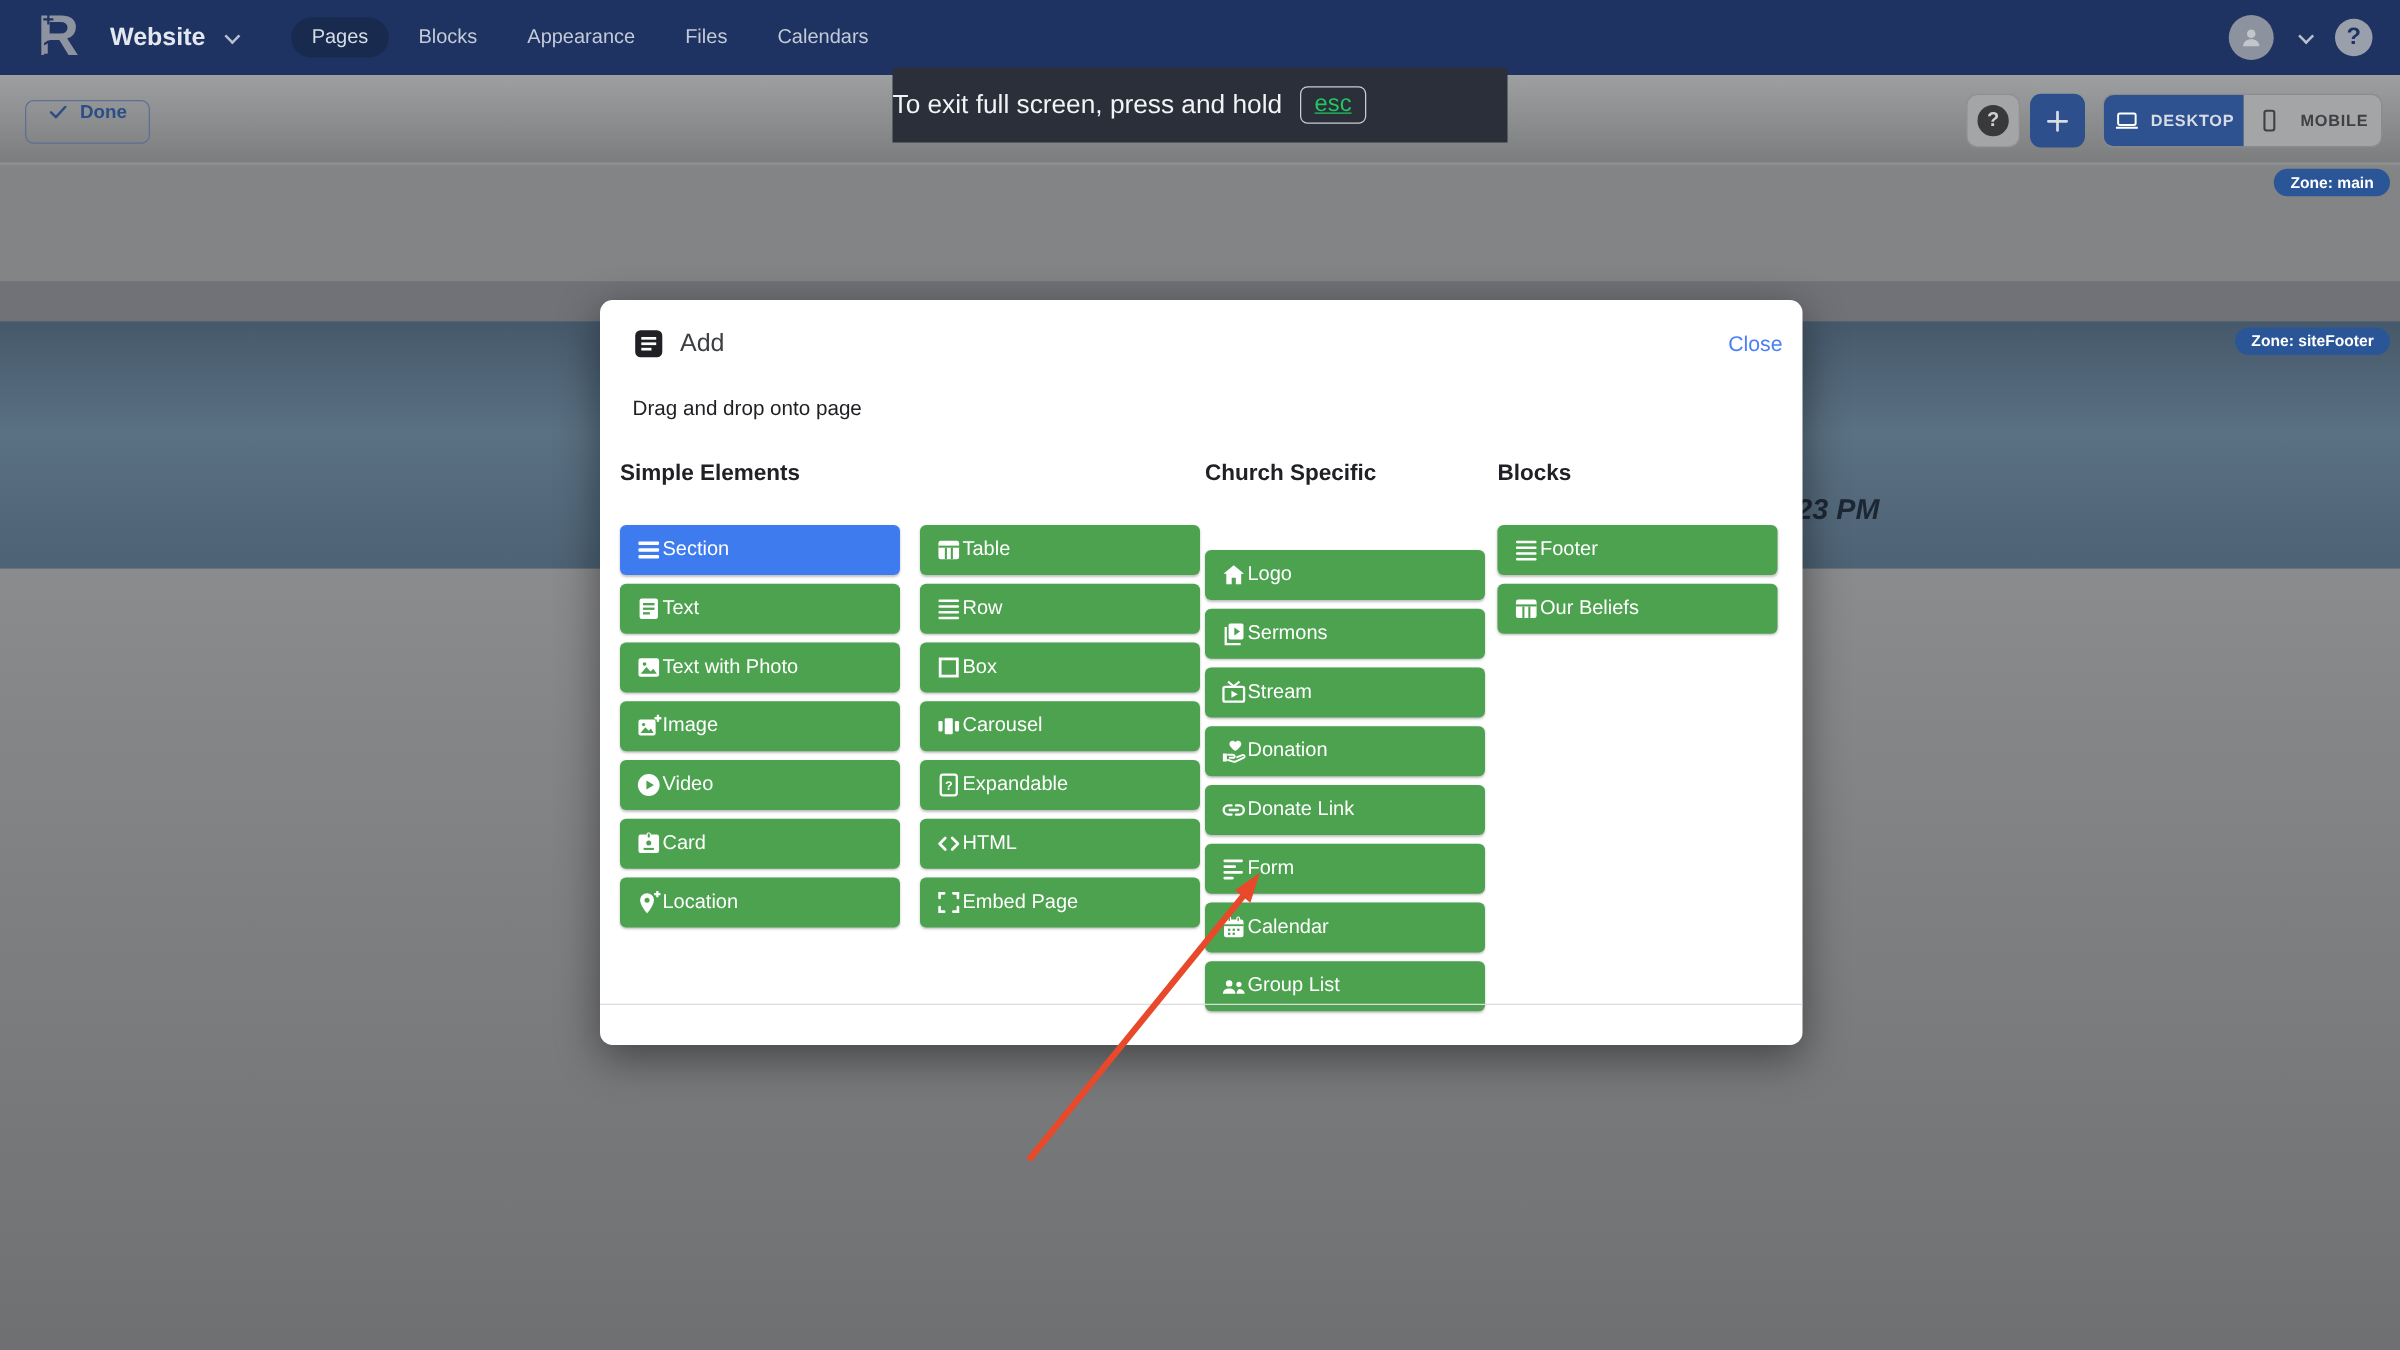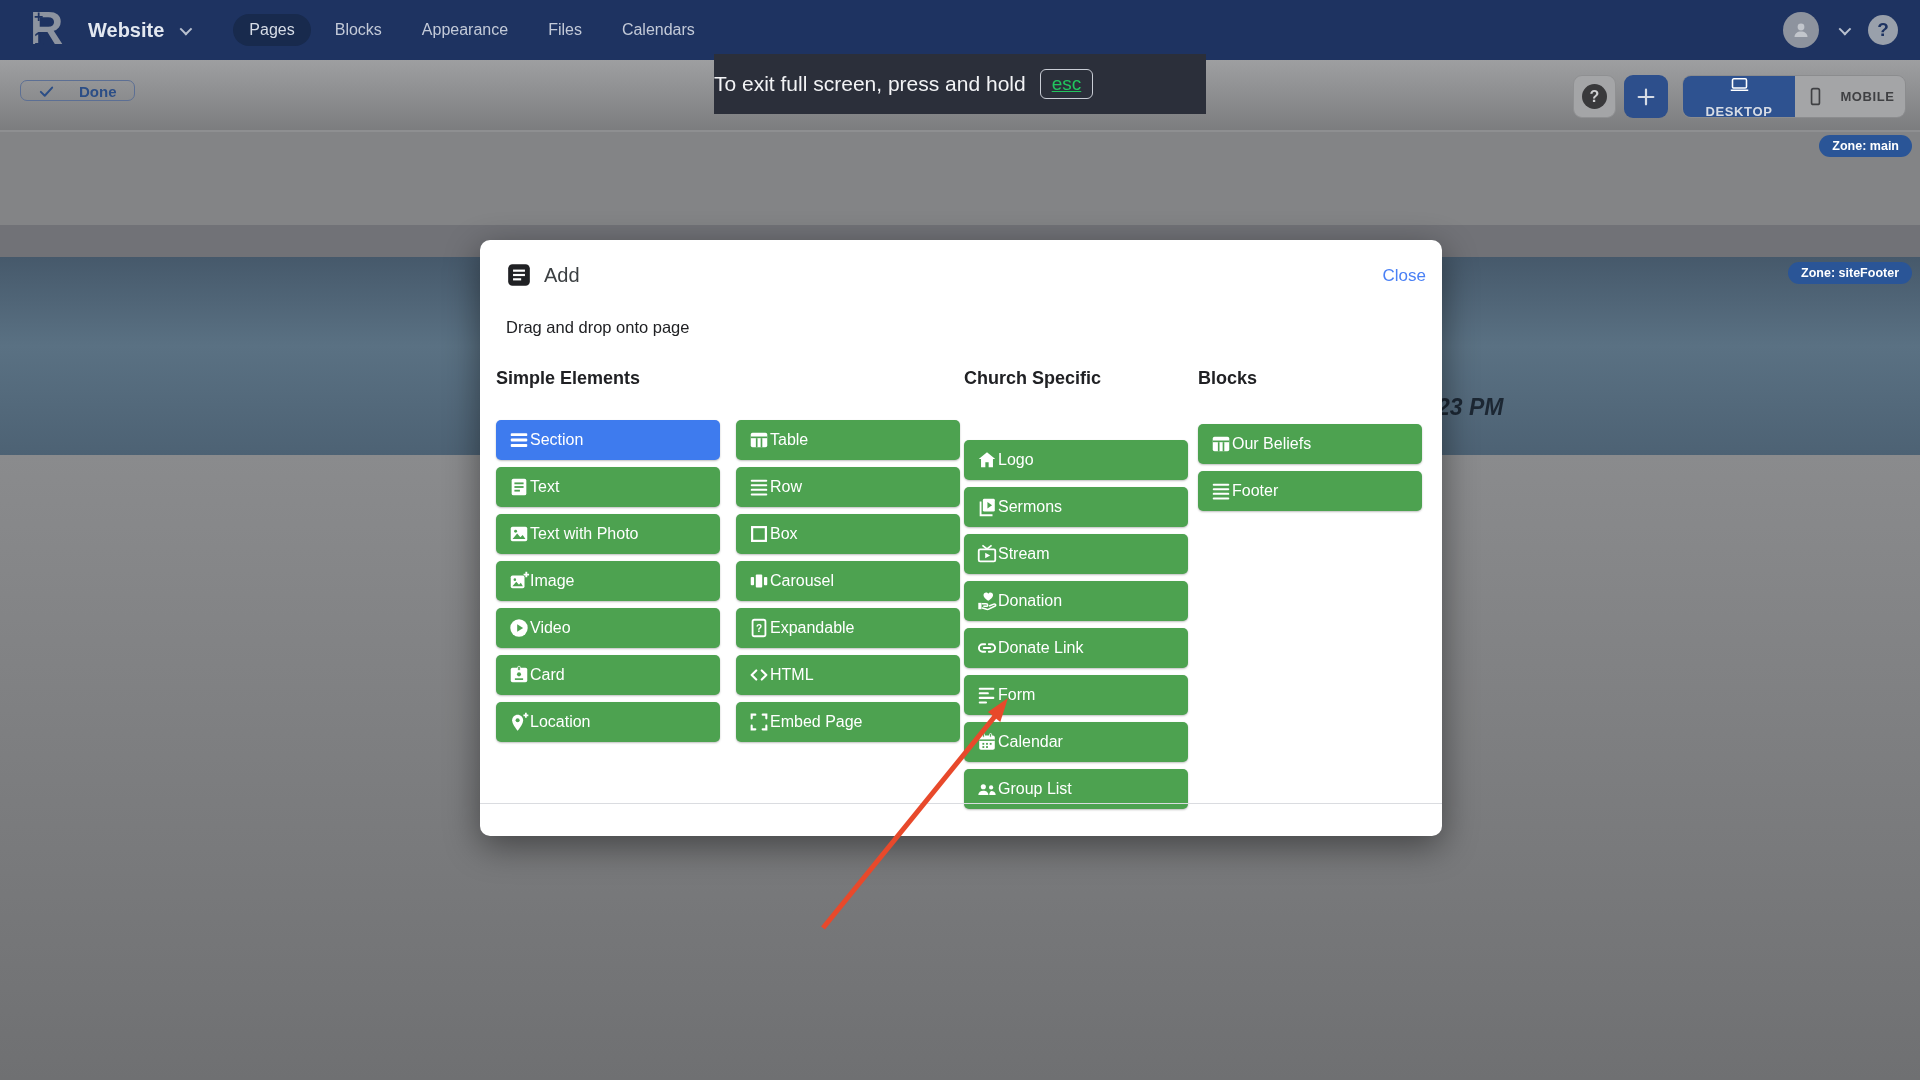--- a/index.html
+++ b/index.html
@@ -36,29 +36,29 @@
   .band-logo .cross { position:absolute; left:7px; top:2px; font-size:24px; font-weight:900; color:#5a7183; }
   .band-logo .one { position:absolute; left:7px; top:34px; font-size:26px; font-weight:900; color:#5a7183; }
   .band-logo .logo-text { font-size:62px; font-weight:900; color:#1d4066; margin-left:16px; margin-top:-4px; letter-spacing:0px; }
   .band-time { position:absolute; left:1437px; top:394px; font-size:23px; font-weight:600; font-style:italic; color:#1c2733; }
 
   .zone-badge { position:absolute; background:#2a5597; color:#fff; font-size:12.5px; font-weight:700; padding:4px 13px; border-radius:13px; white-space:nowrap; }
   .zb-main { right:8px; top:135px; }
   .zb-footer { right:8px; top:262px; }
 
   
-  .done-btn { position:absolute; left:20px; top:80px; height:21px; display:flex; align-items:flex-end; gap:24px; padding:0 17px; border:1px solid #5c6f94; border-radius:7px; color:#2c4e86; font-size:15px; font-weight:600; cursor:pointer; }
+  .done-btn { position:absolute; left:20px; top:80px; height:35px; display:flex; align-items:flex-start; gap:9px; padding:0 17px; border:1px solid #5c6f94; border-radius:7px; color:#2c4e86; font-size:15px; font-weight:600; cursor:pointer; }
   .done-btn svg { width:17px; height:17px; }
   .tb-right { position:absolute; right:14px; top:75px; display:flex; align-items:center; gap:8px; }
   .tb-help { width:43px; height:43px; border-radius:9px; background:#a4a5a7; border:1px solid #8f9092; display:flex; align-items:center; justify-content:center; }
   .tb-help .qcirc { width:25px; height:25px; border-radius:50%; background:#39393b; color:#cfd0d2; font-size:16px; font-weight:800; display:flex; align-items:center; justify-content:center; }
   .tb-plus { width:44px; height:43px; border-radius:9px; background:#2d4f8c; color:#d7dce5; display:flex; align-items:center; justify-content:center; margin-right:6px; }
   .tb-plus svg { width:22px; height:22px; }
   .seg { display:flex; height:43px; border-radius:9px; overflow:hidden; border:1px solid #8b8c8e; }
-  .seg-desktop { width:112px; background:#2e5290; color:#d7dce5; display:flex; align-items:center; justify-content:center; gap:9px; font-size:13px; font-weight:600; letter-spacing:0.6px;flex-direction:column; }
+  .seg-desktop { width:112px; background:#2e5290; color:#d7dce5; display:flex; align-items:center; justify-content:center; gap:9px; font-size:13px; font-weight:600; letter-spacing:0.6px; }
   .seg-mobile { width:110px; background:#a4a5a7; color:#3f4043; display:flex; align-items:center; justify-content:center; gap:14px; font-size:13px; font-weight:600; letter-spacing:0.6px; }
   .seg svg { width:21px; height:21px; }
 
   
   .toast { position:absolute; left:714px; top:54px; width:492px; height:60px; background:#2b2f3a; display:flex; align-items:center; justify-content:flex-start; gap:14px; z-index:30; }
   .toast-msg { color:#f2f3f5; font-size:21px; }
   .toast-key { color:#22c55e; font-size:19px; border:1.5px solid #c9cdd5; border-radius:6px; padding:3px 11px;text-decoration:underline; }
 
   
   .modal { position:absolute; left:480px; top:240px; width:962px; height:596px; background:#fff; border-radius:10px; box-shadow:0 10px 35px rgba(0,0,0,0.45); z-index:10; }
@@ -422,44 +422,44 @@
               <circle cx="16.5" cy="10.3" r="2.3" fill="#fff"></circle>
               <path d="M2.5 18.5 c0 -3 2.5 -4.6 5.5 -4.6 s5.5 1.6 5.5 4.6 Z" fill="#fff"></path>
               <path d="M14.5 18.5 c0 -2.2 1 -3.6 2.2 -4.2 c2.5 .1 4.8 1.6 4.8 4.2 Z" fill="#fff"></path>
             </svg>
           </span>
         <span class="blabel">Group List</span>
       </div>
     </div>
 
     <div class="col col-d">
-      <div class="el-btn green offset">
-        <span class="bicon">
-            <svg viewBox="0 0 24 24">
-              <rect x="3" y="4" width="18" height="16" rx="2" fill="#fff"></rect>
-              <rect x="3" y="8.2" width="18" height="1.8" fill="currentColor"></rect>
-              <rect x="8.6" y="10" width="1.8" height="10" fill="currentColor"></rect>
-              <rect x="13.8" y="10" width="1.8" height="10" fill="currentColor"></rect>
-            </svg>
-          </span>
-        <span class="blabel">Our Beliefs</span>
-      </div>
       <div class="el-btn green">
         <span class="bicon">
             <svg viewBox="0 0 24 24">
               <g fill="#fff">
                 <rect x="3" y="4" width="18" height="2.2" rx="1"></rect>
                 <rect x="3" y="9" width="18" height="2.2" rx="1"></rect>
                 <rect x="3" y="14" width="18" height="2.2" rx="1"></rect>
                 <rect x="3" y="19" width="18" height="2.2" rx="1"></rect>
               </g>
             </svg>
           </span>
         <span class="blabel">Footer</span>
       </div>
+      <div class="el-btn green offset">
+        <span class="bicon">
+            <svg viewBox="0 0 24 24">
+              <rect x="3" y="4" width="18" height="16" rx="2" fill="#fff"></rect>
+              <rect x="3" y="8.2" width="18" height="1.8" fill="currentColor"></rect>
+              <rect x="8.6" y="10" width="1.8" height="10" fill="currentColor"></rect>
+              <rect x="13.8" y="10" width="1.8" height="10" fill="currentColor"></rect>
+            </svg>
+          </span>
+        <span class="blabel">Our Beliefs</span>
+      </div>
     </div>
 
     <div class="modal-divider"></div>
   </div>
 
   <svg class="arrow-overlay" viewBox="0 0 1920 1080">
     <line x1="823" y1="928" x2="996" y2="715" stroke="#e8492b" stroke-width="5"></line>
     <polygon points="1008,698 1000.3,722.1 987.9,712.1" fill="#e8492b"></polygon>
   </svg>
 

